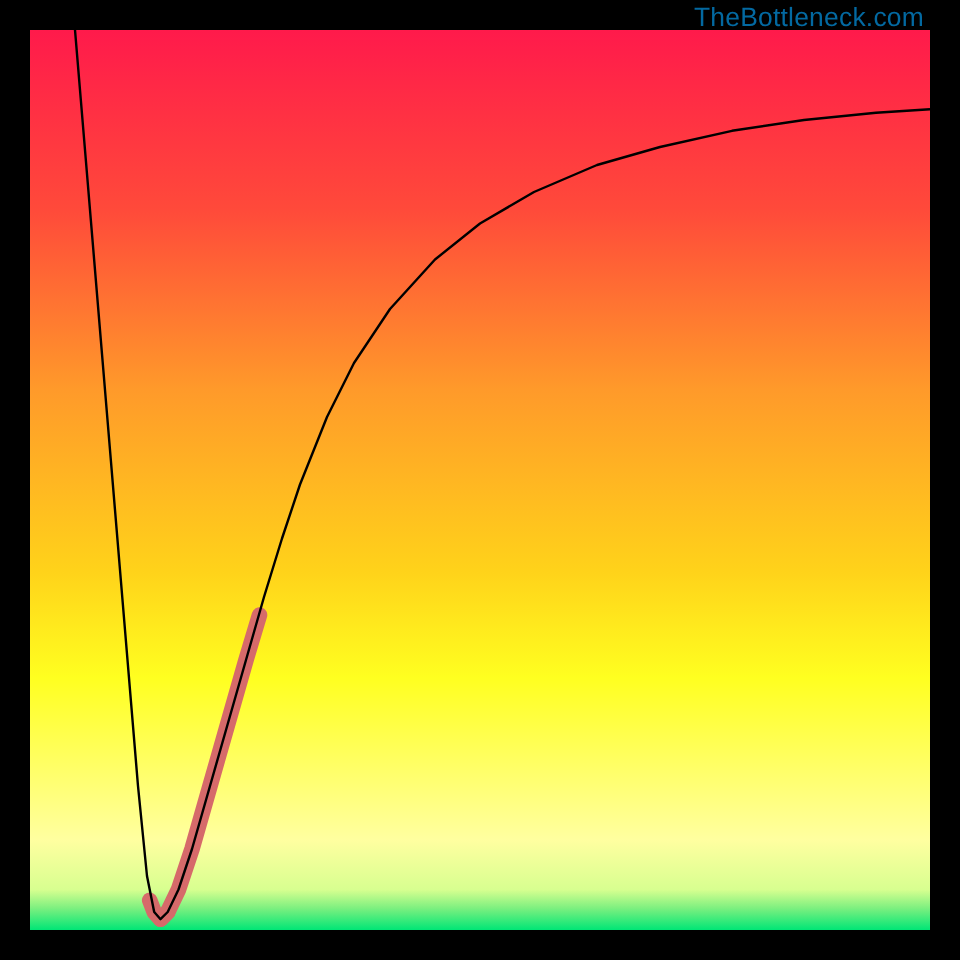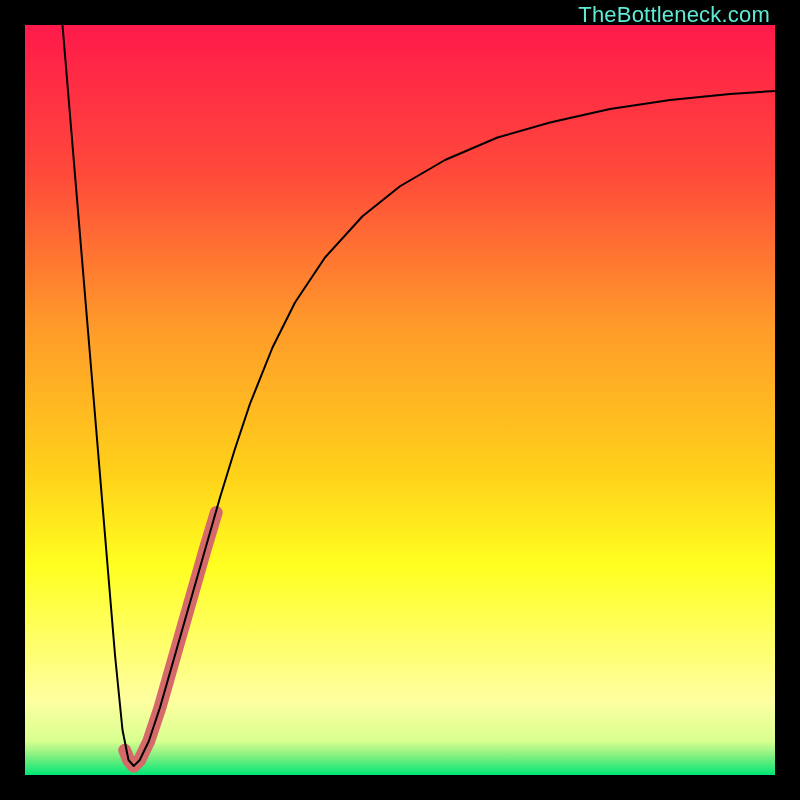--- a/index.html
+++ b/index.html
@@ -22,21 +22,21 @@
     left: 25px;
     top: 25px;
     width: 750px;
     height: 750px;
     overflow: hidden;
   }
   .watermark {
     position: absolute;
     top: 2px;
     right: 30px;
-    color: #5eead4;
+    color: #0369a1;
     font-size: 22px;
     font-weight: 500;
     letter-spacing: 0.2px;
     user-select: none;
   }
   svg { display: block; }
 </style>
 </head>
 <body>
 

